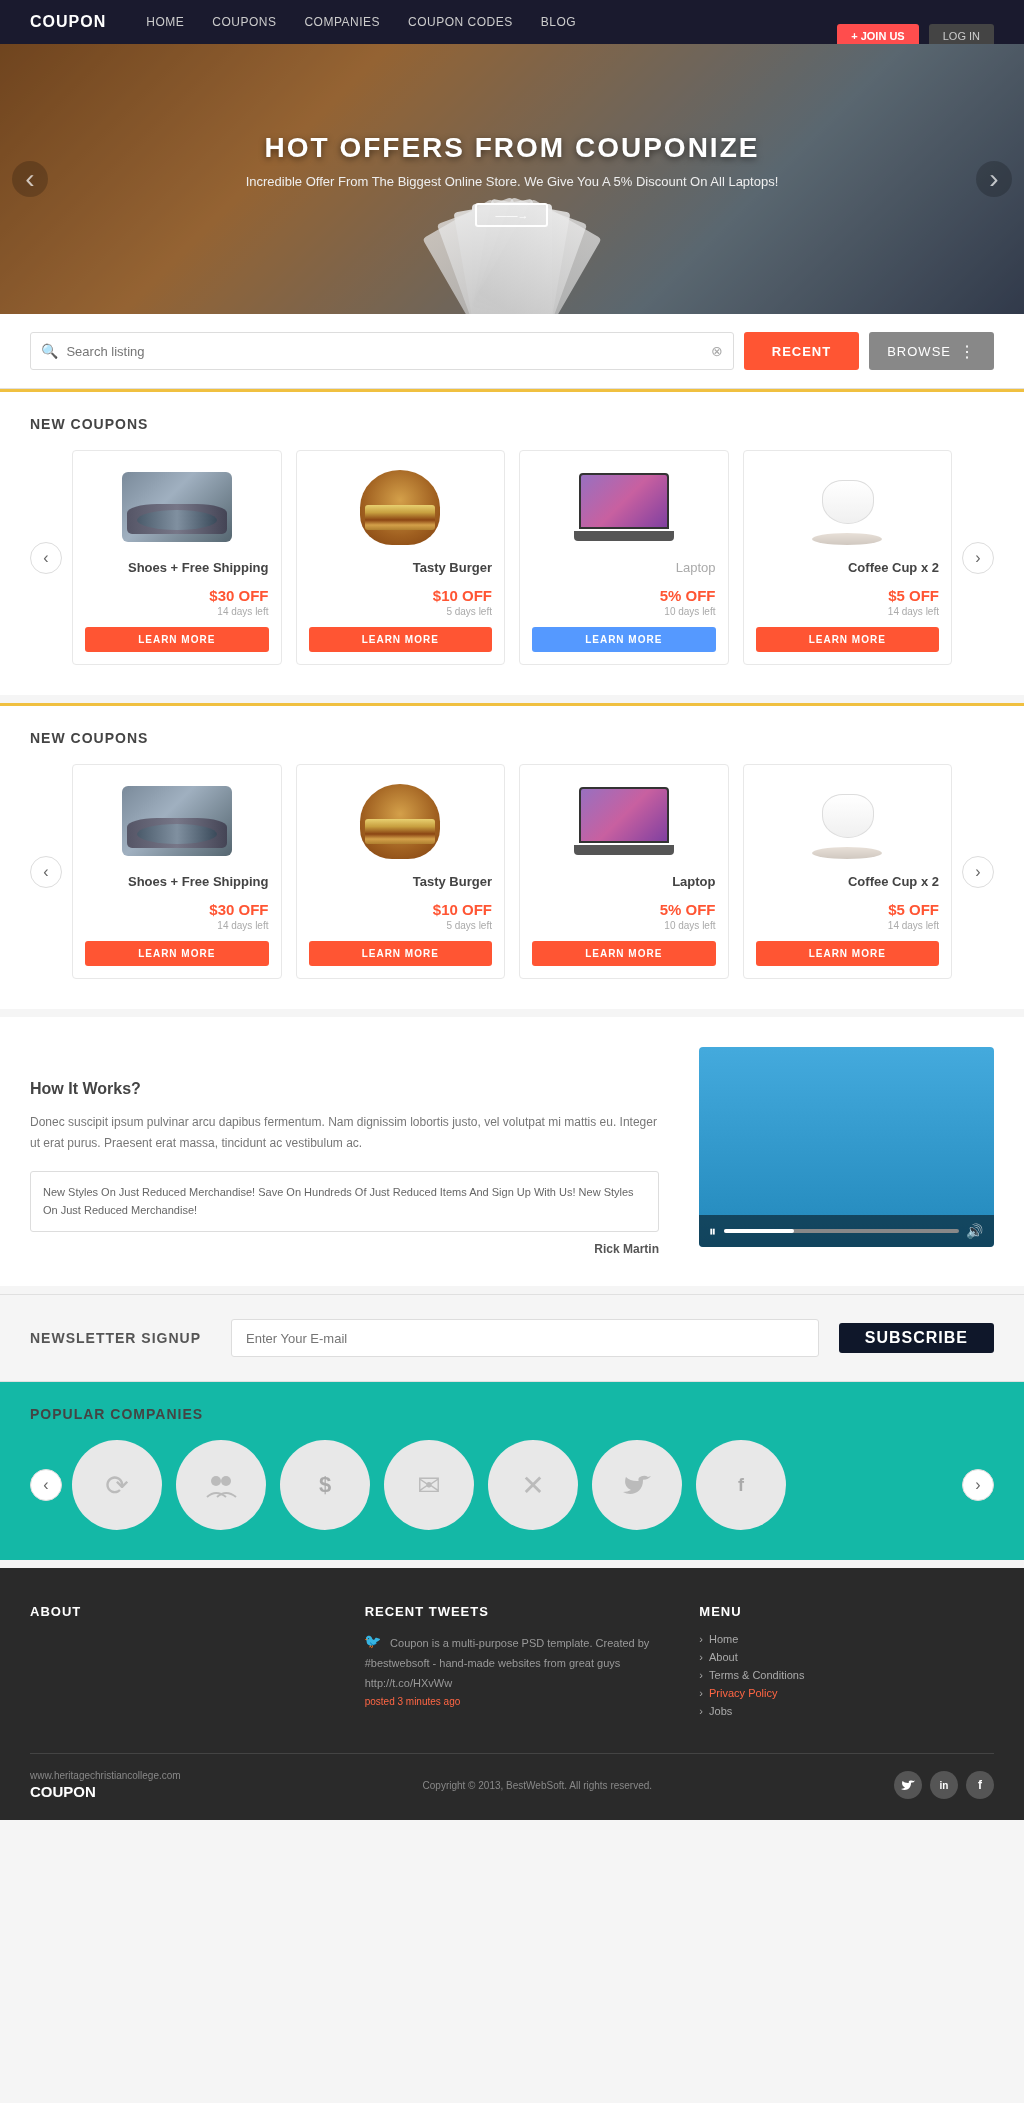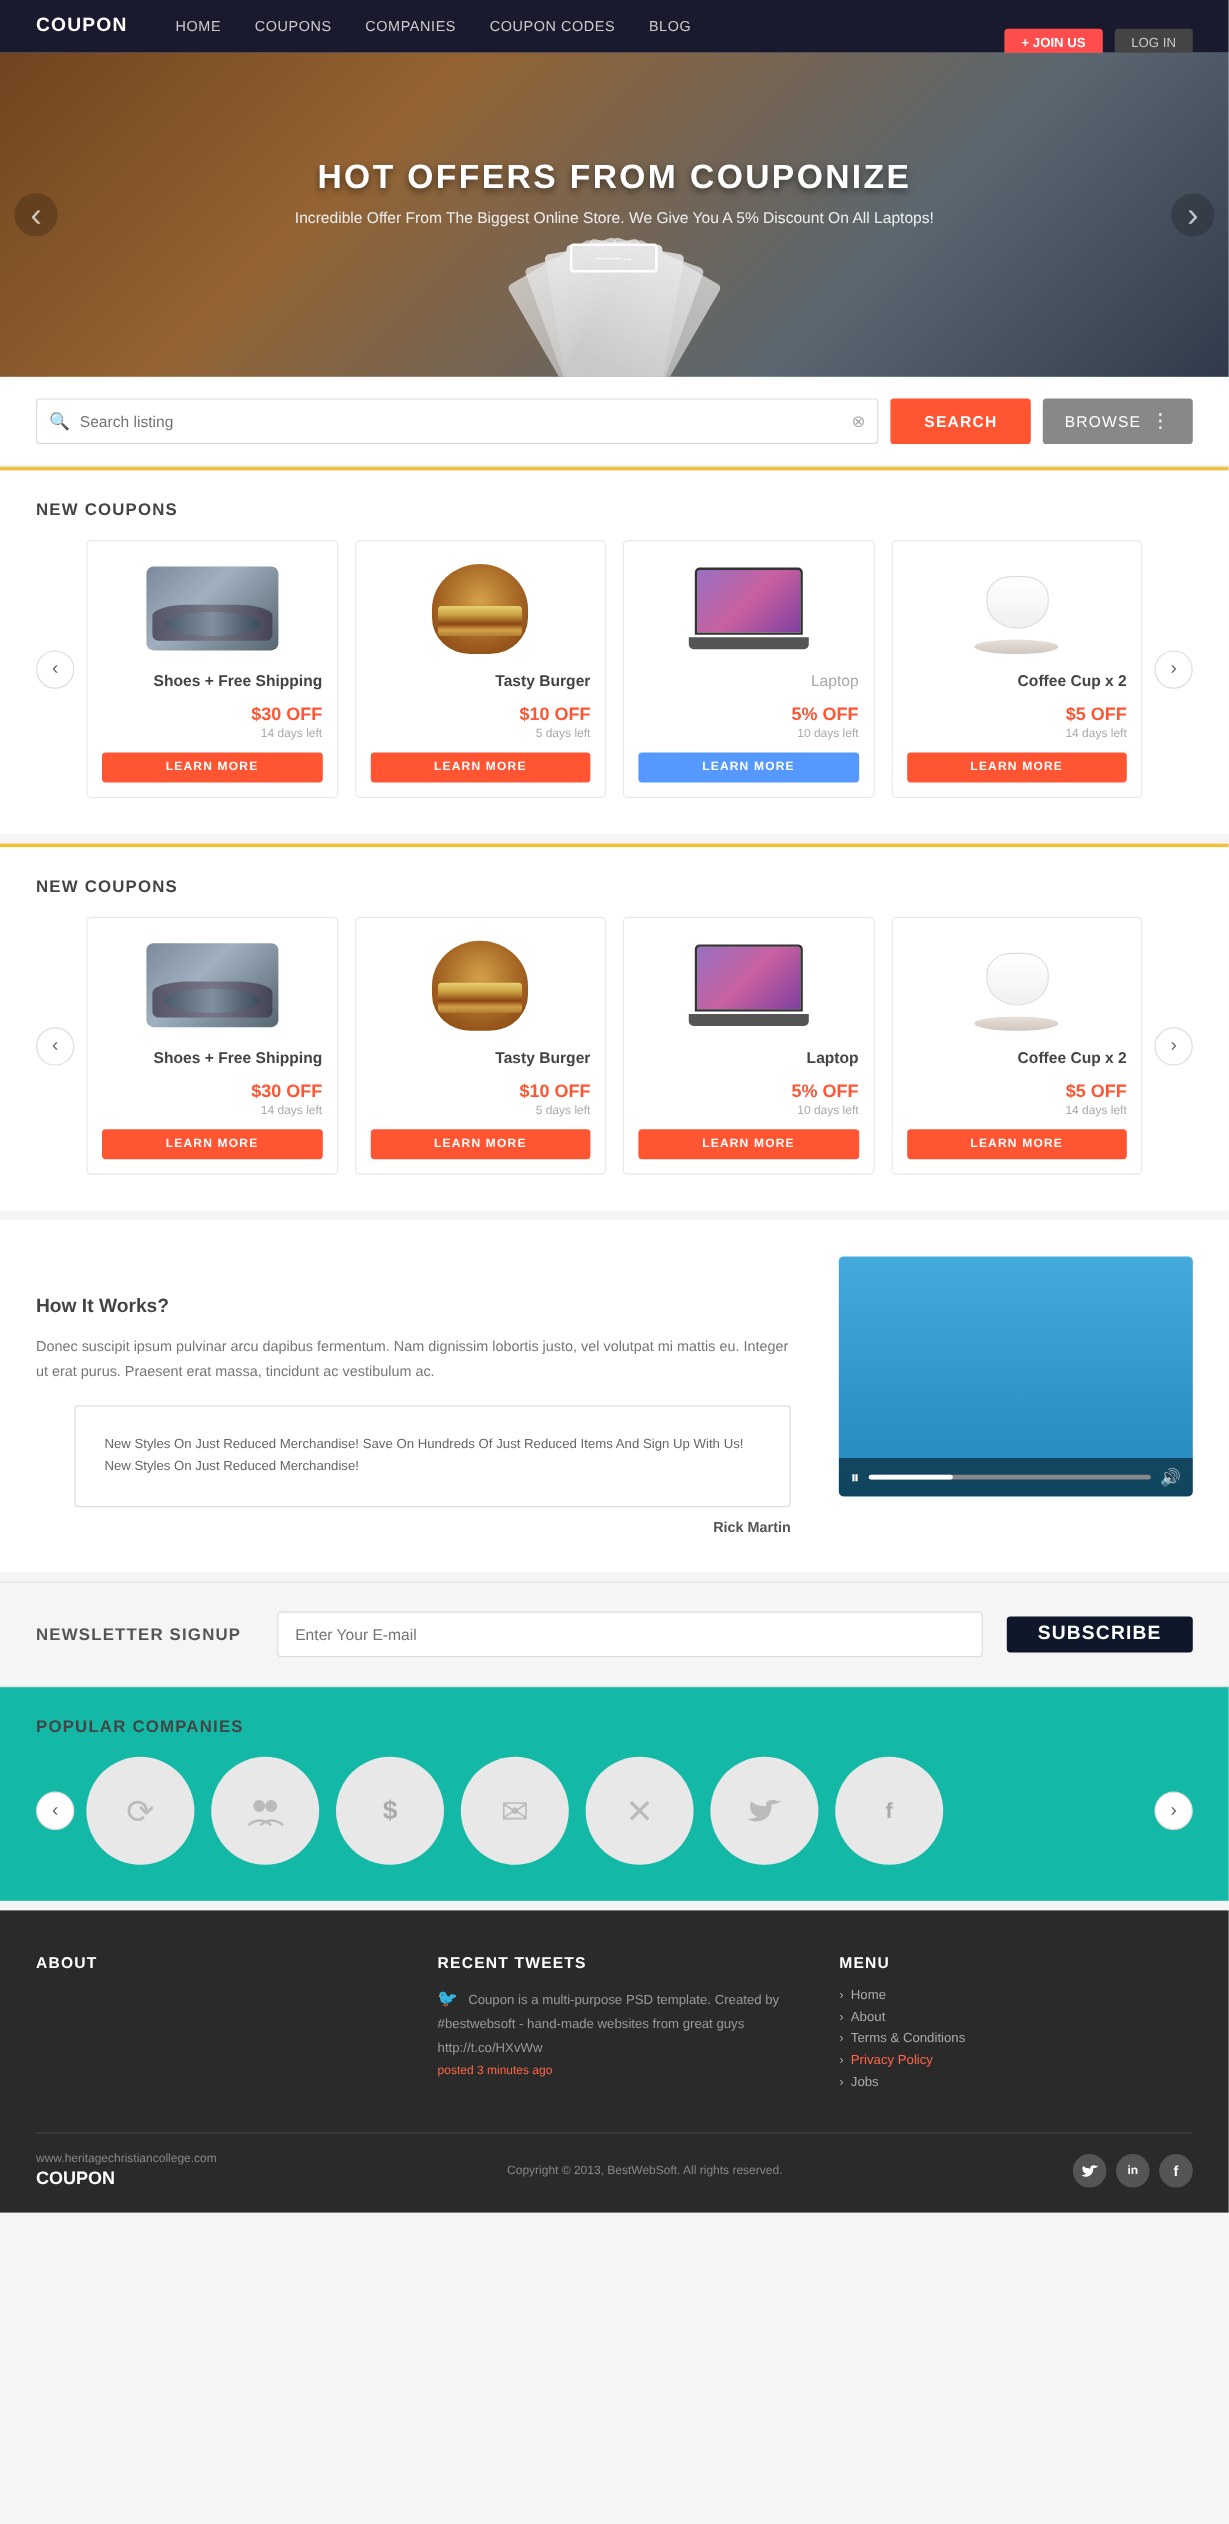--- a/index.html
+++ b/index.html
@@ -420,26 +420,25 @@
     }
     .how-desc {
       font-size: 12px;
       color: #777;
       line-height: 1.7;
       margin-bottom: 18px;
     }
     .how-quote {
       border: 1px solid #ddd;
       border-radius: 3px;
-      padding: 24px;
+      padding: 12px;
       font-size: 11px;
       color: #666;
       line-height: 1.6;
       margin-bottom: 10px;
-      margin-left: 32px;
     }
     .how-author {
       text-align: right;
       font-size: 12px;
       color: #555;
       font-weight: bold;
     }
     .how-right {
       width: 295px;
       height: 200px;
@@ -687,21 +686,21 @@
   </div>
   <div class="hero-arrow hero-arrow-right">›</div>
 </section>
 
 <div class="search-section">
   <div class="search-wrapper">
     <span class="search-icon-wrap">🔍</span>
     <input class="search-input" type="text" placeholder="Search listing" style="">
     <span class="search-clear">⊗</span>
   </div>
-  <button class="btn-search">SEARCH</button>
+  <button class="btn-search">RECENT</button>
   <button class="btn-browse">
     <span>BROWSE</span>
     <span class="btn-browse-icon">⋮</span>
   </button>
 </div>
 
 <section class="coupons-section">
   <div class="section-title">NEW COUPONS</div>
   <div class="coupons-row-wrapper">
     <div class="carousel-arrow carousel-arrow-left">‹</div>

